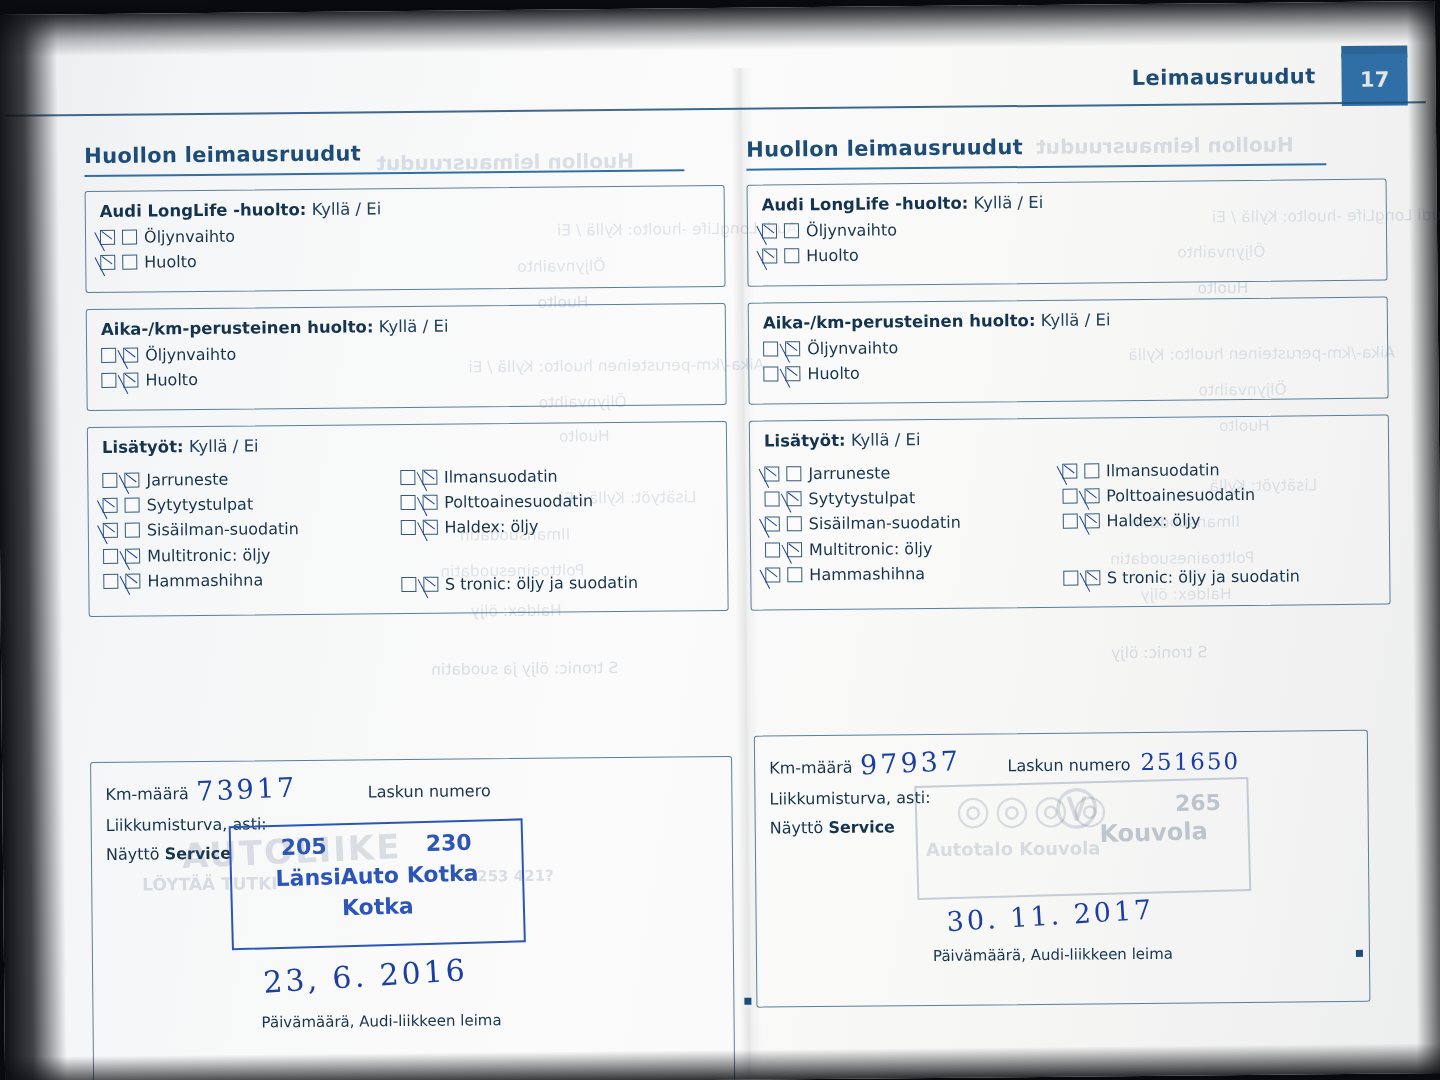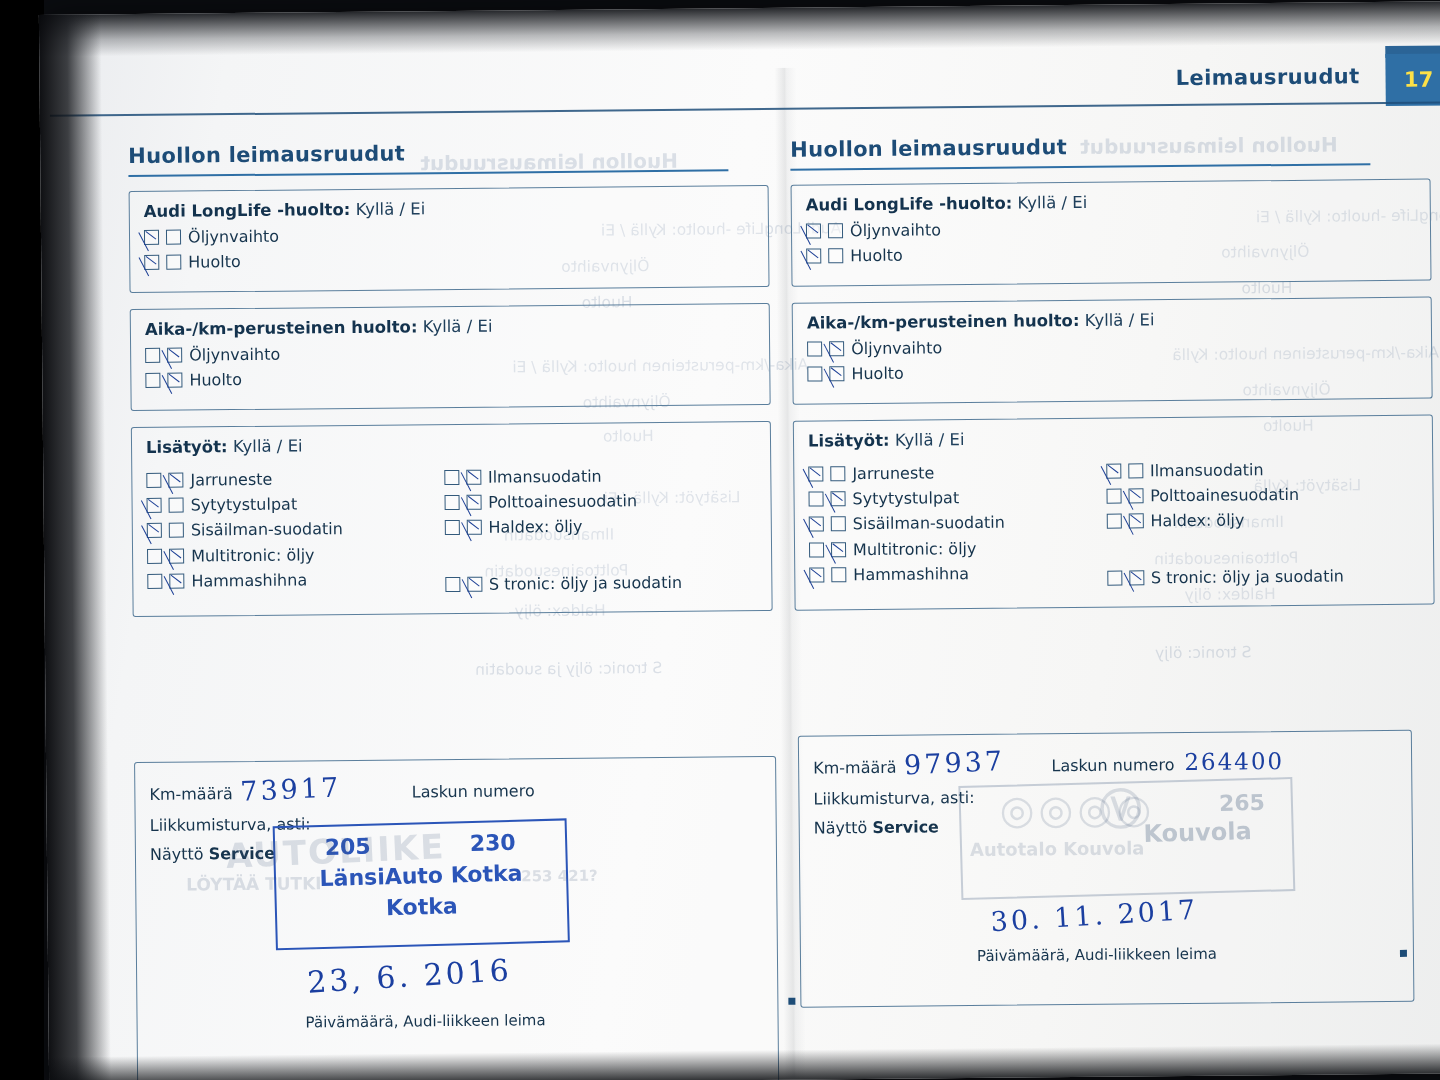--- a/index.html
+++ b/index.html
@@ -10,21 +10,20 @@
   body {
     width: 1440px;
     height: 1080px;
     overflow: hidden;
     font-family: "DejaVu Sans", sans-serif;
   }
   .page {
     position: absolute;
     inset: 0;
     background: #0b0d11;
-    margin-left: 44px;
   }
   
   .paper {
     position: absolute;
     left: 0px;
     top: 8px;
     width: 1440px;
     height: 1072px;
     background: linear-gradient(100deg, #e9ebee 0%, #f4f5f6 12%, #fbfbfb 45%, #f6f6f5 72%, #eceded 100%);
     transform: rotate(-0.55deg);
@@ -73,21 +72,21 @@
     font-weight: bold;
     letter-spacing: 0.4px;
     color: #1d4c77;
     font-family: "DejaVu Sans", sans-serif;
   }
   .hdr-pagebox {
     position: absolute;
     right: 28px; top: 52px;
     width: 66px; height: 52px;
     background: #2f6fa5;
-    color: #fde047;
+    color: #e5e5e5;
     font-size: 21px;
     font-weight: bold;
     display: flex;
     align-items: center;
     justify-content: center;
   }
   .hdr-pagebox-tab {
     position: absolute;
     right: 28px; top: 44px;
     width: 66px; height: 12px;
@@ -568,21 +567,21 @@
         </div>
       </div>
 
     </div>
 
     <div class="box stampbox" style="position:absolute; left:752px; top:728px; width:584px; height:246px; padding:12px 14px;">
       <div class="stamp-line1">
         <span class="lbl">Km-määrä</span>
         <span class="hand" style="margin-left:8px">97937</span>
         <span style="margin-left:46px">Laskun numero</span>
-        <span class="hand-sm" style="margin-left:10px">264400</span>
+        <span class="hand-sm" style="margin-left:10px">251650</span>
       </div>
       <div class="stamp-sub">Liikkumisturva, asti:</div>
       <div class="stamp-sub">
         <span>Näyttö</span>
         <b>Service</b>
       </div>
 
       <div class="dealer-stamp" style="left:160px; top:48px; width:330px; height:100px; border-color:rgba(70,95,130,0.28); color:rgba(60,85,120,0.3); padding-top:10px;">
         <div style="display:flex; justify-content:flex-end; padding-right:26px; font-size:22px;">
           <span>265</span>

